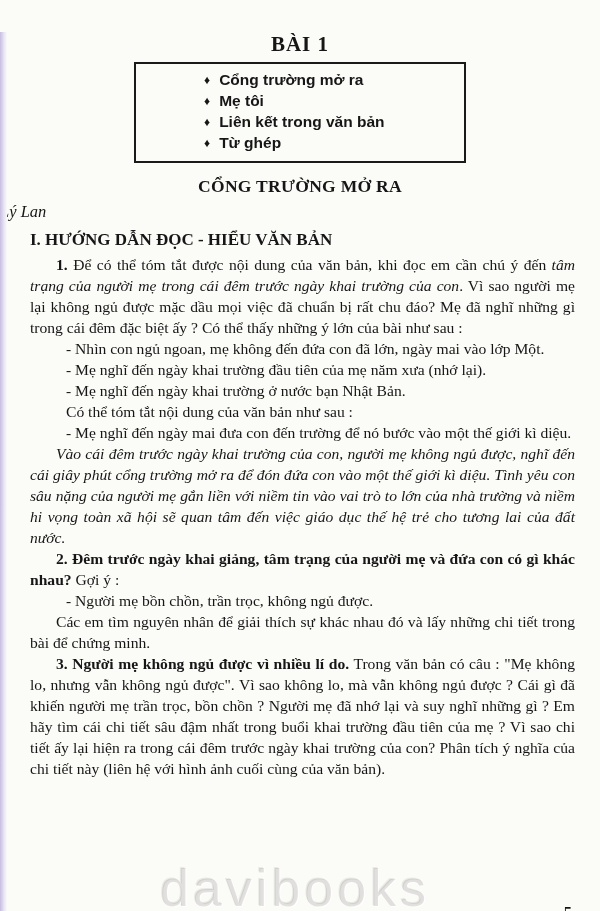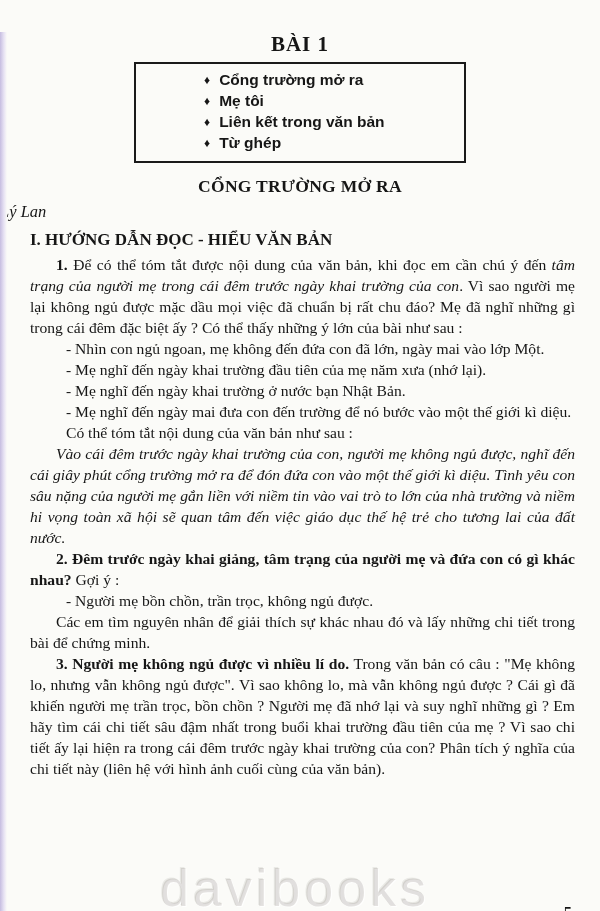--- a/index.html
+++ b/index.html
@@ -113,23 +113,23 @@
 
   <div class="section-heading">I. HƯỚNG DẪN ĐỌC - HIỂU VĂN BẢN</div>
 
   <div class="body-text">
 
     <p><b>1.</b><span> Để có thể tóm tắt được nội dung của văn bản, khi đọc em cần chú ý đến </span><i>tâm trạng của người mẹ trong cái đêm trước ngày khai trường của con</i><span>. Vì sao người mẹ lại không ngủ được mặc dầu mọi việc đã chuẩn bị rất chu đáo? Mẹ đã nghĩ những gì trong cái đêm đặc biệt ấy ? Có thể thấy những ý lớn của bài như sau :</span></p>
 
     <p class="dash">- Nhìn con ngủ ngoan, mẹ không đến đứa con đã lớn, ngày mai vào lớp Một.</p>
     <p class="dash">- Mẹ nghĩ đến ngày khai trường đầu tiên của mẹ năm xưa (nhớ lại).</p>
     <p class="dash">- Mẹ nghĩ đến ngày khai trường ở nước bạn Nhật Bản.</p>
+    <p class="dash">Có thể tóm tắt nội dung của văn bản như sau :</p>
+
     <p class="dash">- Mẹ nghĩ đến ngày mai đưa con đến trường để nó bước vào một thế giới kì diệu.</p>
-
-    <p class="dash">Có thể tóm tắt nội dung của văn bản như sau :</p>
     <p class="italic">Vào cái đêm trước ngày khai trường của con, người mẹ không ngủ được, nghĩ đến cái giây phút cổng trường mở ra để đón đứa con vào một thế giới kì diệu. Tình yêu con sâu nặng của người mẹ gắn liền với niềm tin vào vai trò to lớn của nhà trường và niềm hi vọng toàn xã hội sẽ quan tâm đến việc giáo dục thế hệ trẻ cho tương lai của đất nước.</p>
 
     <p><b>2. Đêm trước ngày khai giảng, tâm trạng của người mẹ và đứa con có gì khác nhau?</b><span> Gợi ý :</span></p>
     <p class="dash">- Người mẹ bồn chồn, trần trọc, không ngủ được.</p>
     <p>Các em tìm nguyên nhân để giải thích sự khác nhau đó và lấy những chi tiết trong bài để chứng minh.</p>
 
     <p><b>3. Người mẹ không ngủ được vì nhiều lí do.</b><span> Trong văn bản có câu : "Mẹ không lo, nhưng vẫn không ngủ được". Vì sao không lo, mà vẫn không ngủ được ? Cái gì đã khiến người mẹ trần trọc, bồn chồn ? Người mẹ đã nhớ lại và suy nghĩ những gì ? Em hãy tìm cái chi tiết sâu đậm nhất trong buổi khai trường đầu tiên của mẹ ? Vì sao chi tiết ấy lại hiện ra trong cái đêm trước ngày khai trường của con? Phân tích ý nghĩa của chi tiết này (liên hệ với hình ảnh cuối cùng của văn bản).</span></p>
 
   </div>
 

